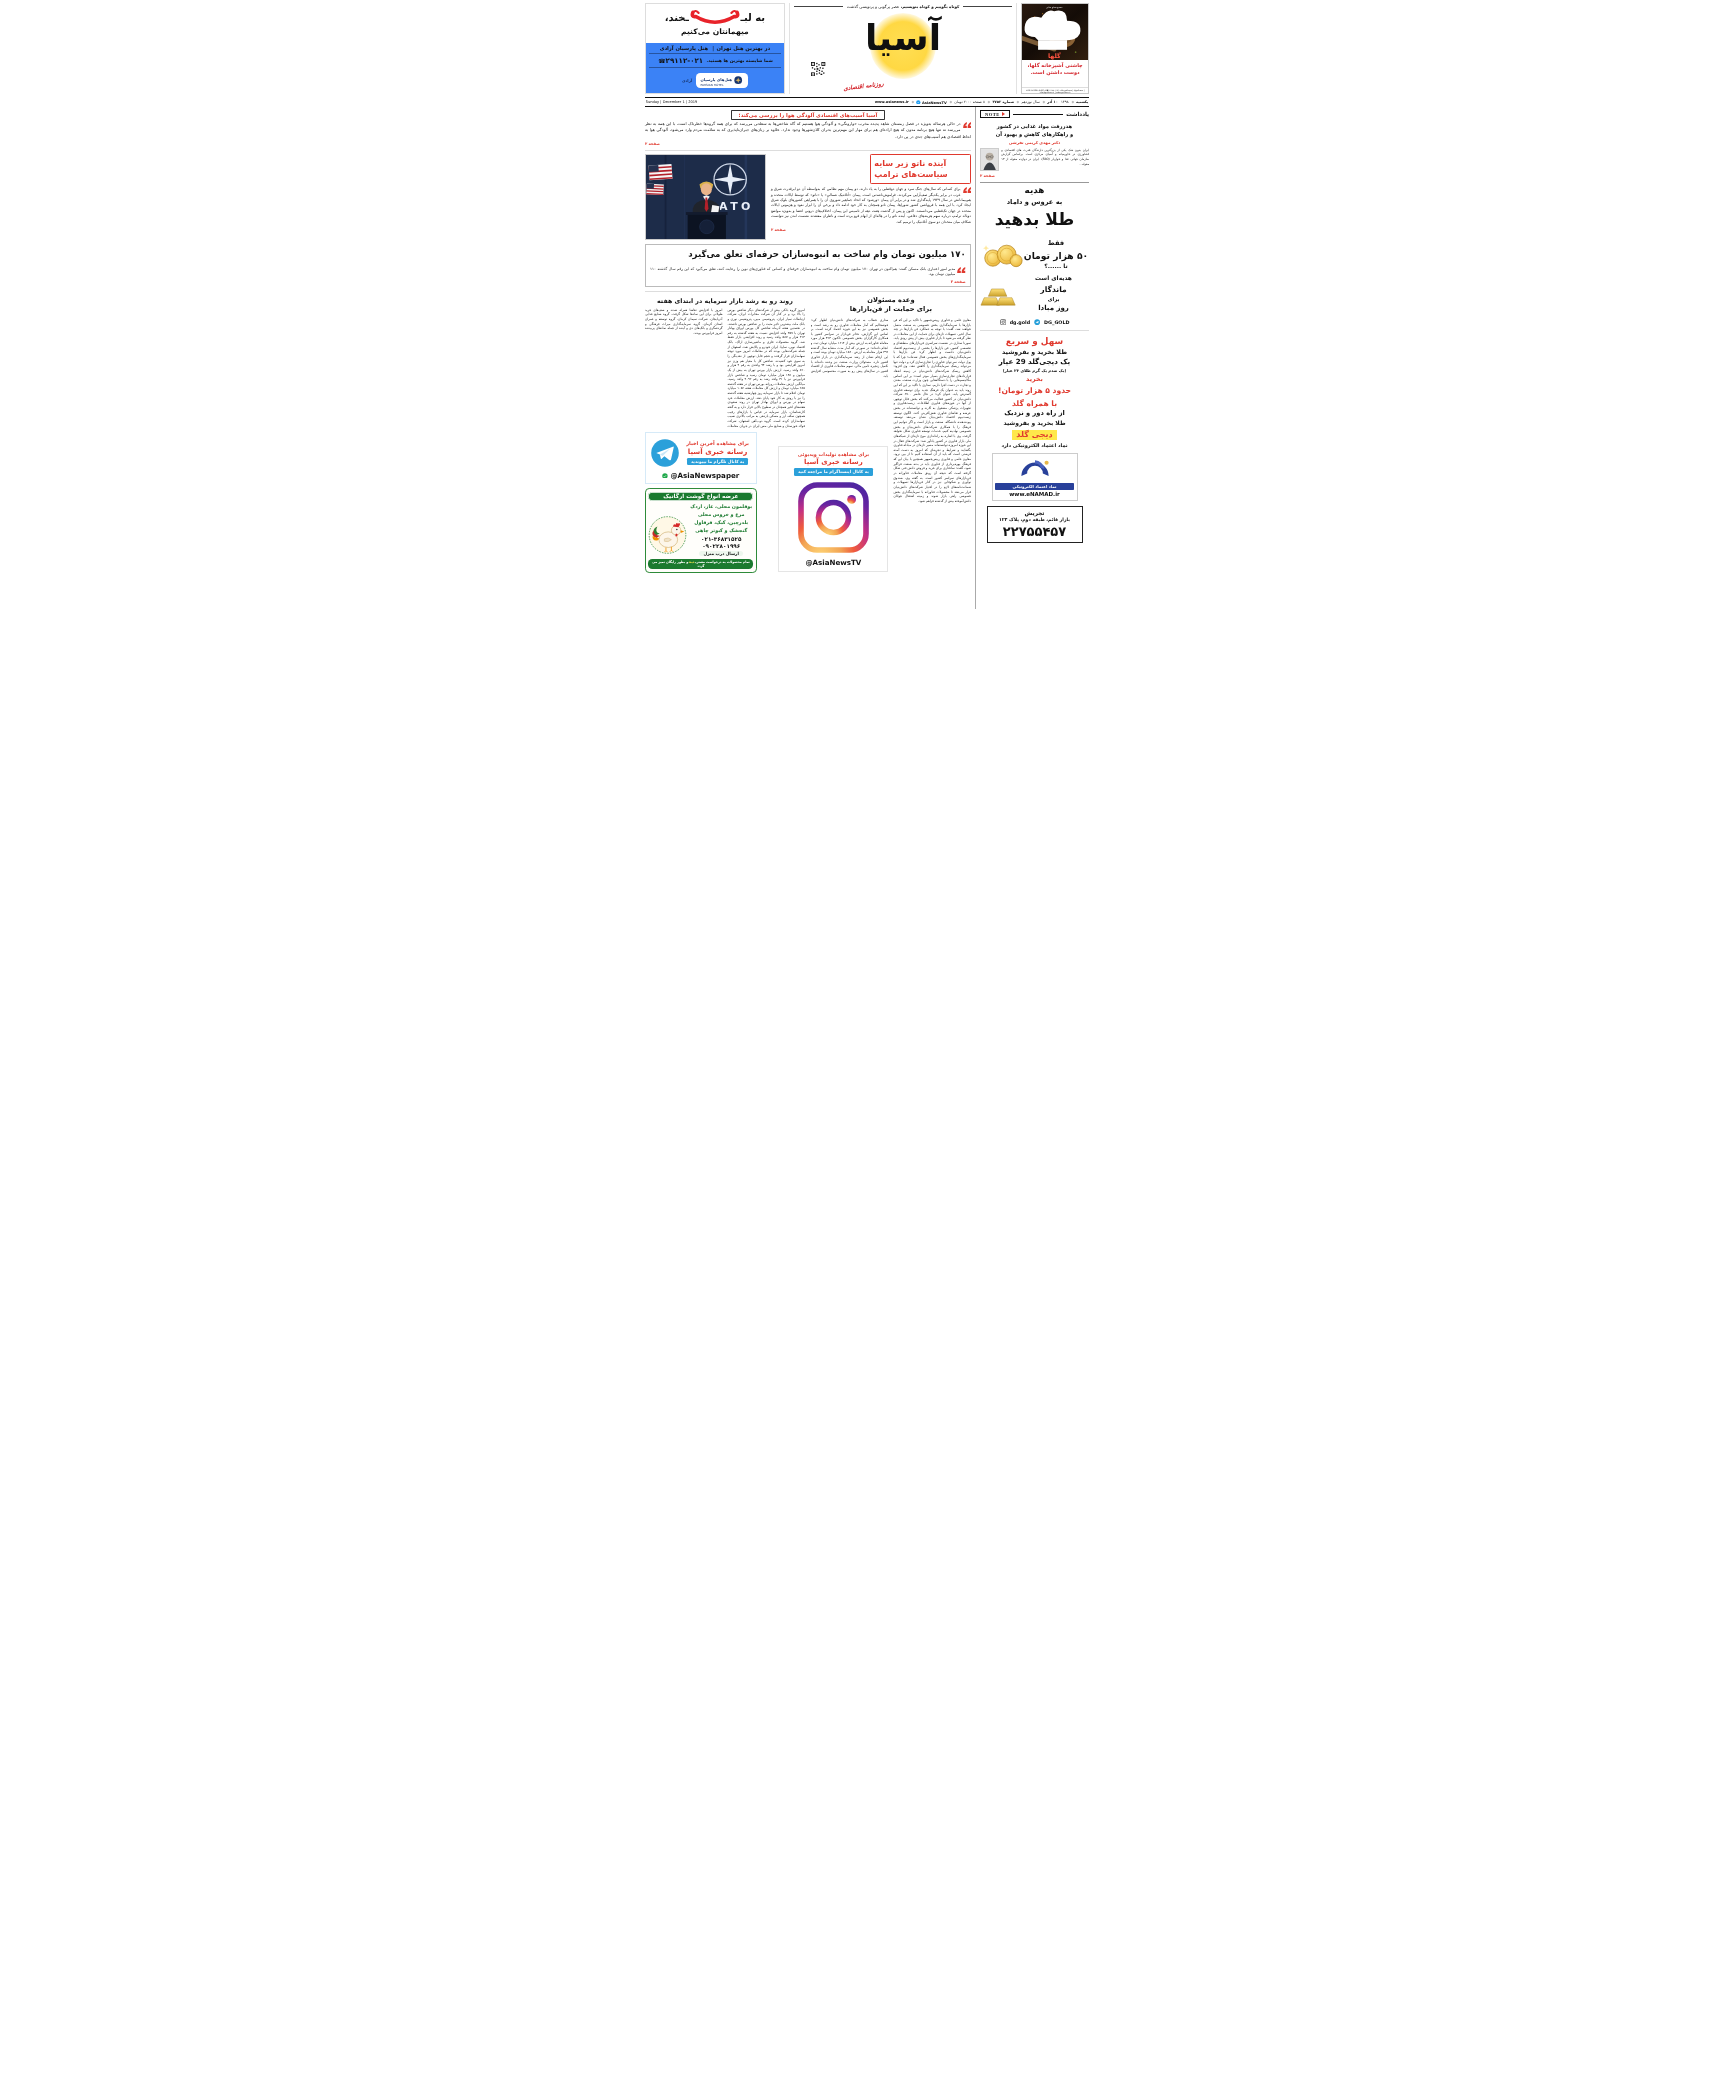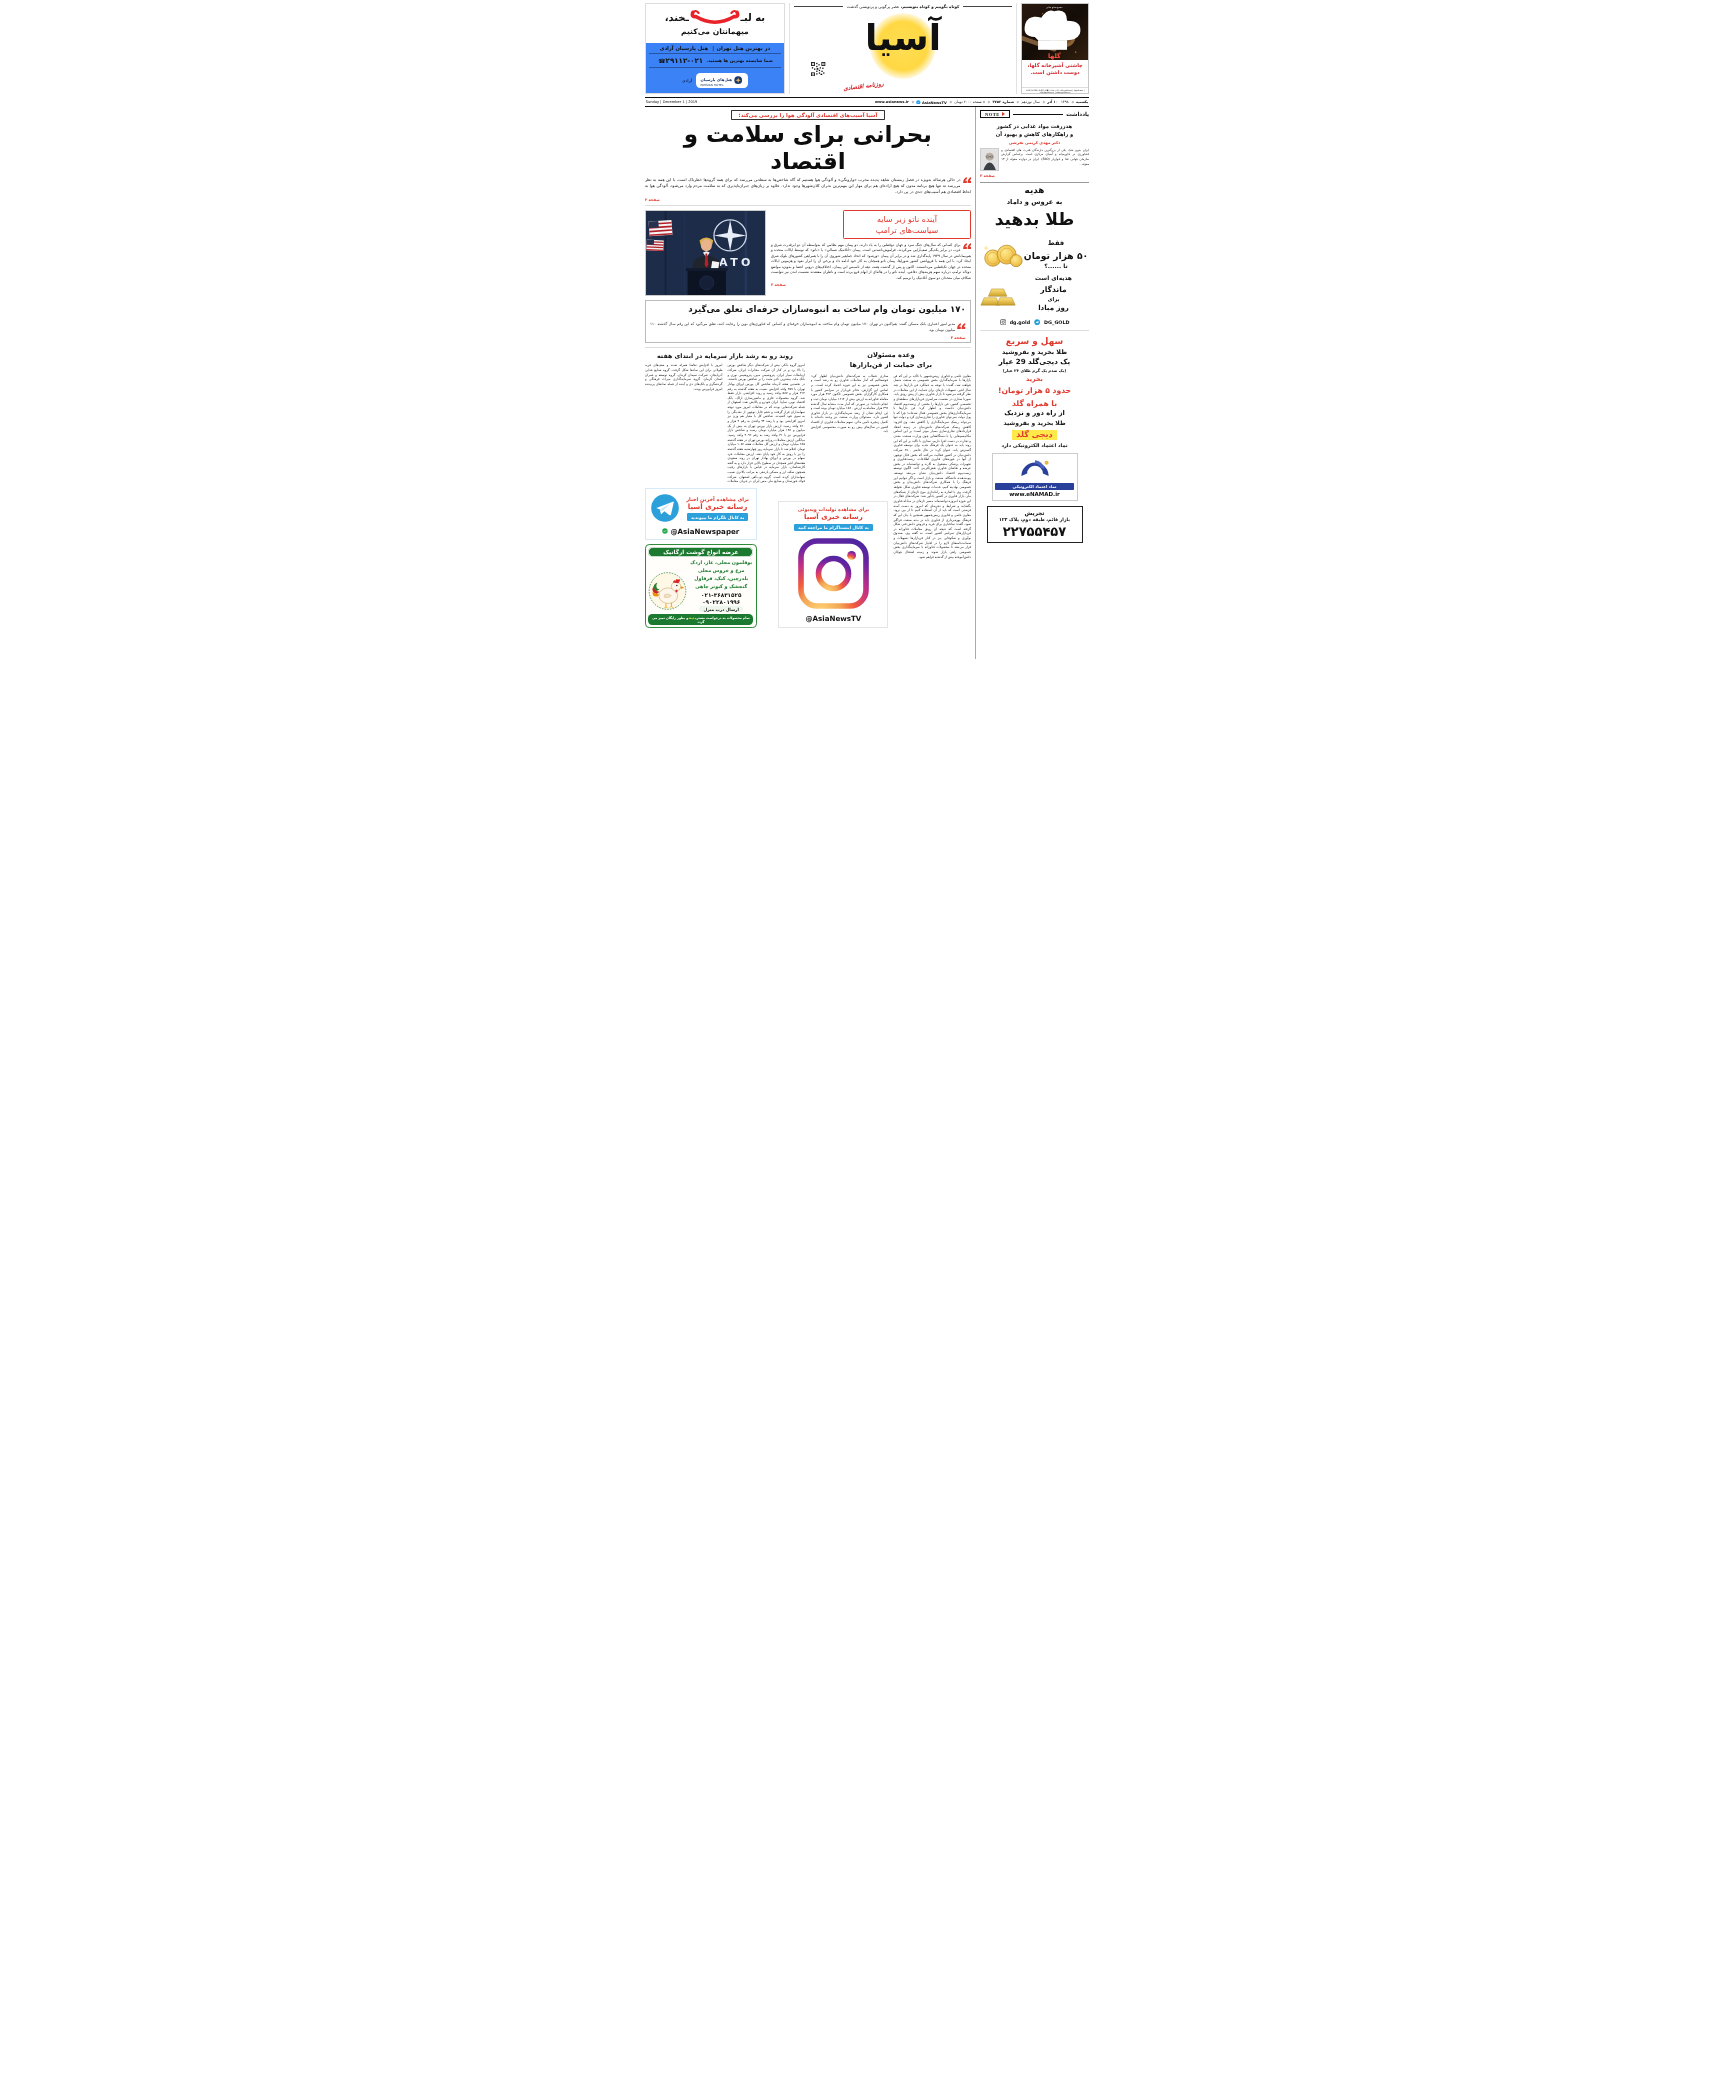--- a/index.html
+++ b/index.html
@@ -73,21 +73,21 @@
   .quote-icon svg{width:100%;height:100%;display:block}
   .page-ref{color:#e0392e;font-weight:800;font-size:3.8px;margin-top:1.3px}
   .pr-left{text-align:left}
   .pr-right{text-align:right}
 
   
   .nato{display:flex;gap:5px;border-top:0.4px solid #ddd;margin-top:3.4px;padding-top:3.8px}
   .nato-text{flex:1;min-width:0}
   .nato-photo{width:121px;height:86px;flex:none;border:0.4px solid #ccc}
   .nato-photo svg{width:100%;height:100%;display:block}
-  .nato-headbox{width:128px;border:0.8px solid #e0392e;border-radius:1.3px;text-align:center;color:#e0392e;font-weight:400;font-size:8px;line-height:1.4;padding:2.5px 3.4px;margin-bottom:3.4px}
+  .nato-headbox{width:101px;border:0.8px solid #e0392e;border-radius:1.3px;text-align:left;color:#e0392e;font-weight:700;font-size:8px;line-height:1.4;padding:2.5px 3.4px;margin-bottom:3.4px}
   .nato-body{font-size:3.6px;line-height:1.52;text-align:justify}
 
   
   .loan-box{border:0.4px solid #bbb;padding:3.4px 4.2px 2.5px;margin-top:3.8px}
   .loan-head{font-size:8.6px;font-weight:800;margin-bottom:8px}
   .loan-body{font-size:3.7px;line-height:1.5;text-align:justify;color:#222}
 
   
   .bottom{display:flex;gap:5.9px;border-top:0.4px solid #ddd;margin-top:3.4px;padding-top:3.8px}
   .half{flex:1;min-width:0}
@@ -483,21 +483,20 @@
           <div class="a2">بازار قائم، طبقه دوم، پلاک ۱۲۳</div>
           <div class="a3">۲۲۷۵۵۴۵۷</div>
         </div>
       </div>
     </aside>
 
     <div class="main">
 
       <section class="lead">
         <div class="kicker-box">آسیا آسیب‌های اقتصادی آلودگی هوا را بررسی می‌کند؛</div>
-        <h1 class="lead-headline">بحرانی برای سلامت و اقتصاد</h1>
         <div class="lead-body">
           <span class="quote-icon">
             <svg viewBox="0 0 22 16">
                 <path d="M0 16 Q0 4 10 0 L10 6 Q6 7 6 10 L10 10 L10 16 Z" fill="#e0392e"></path>
                 <path d="M12 16 Q12 4 22 0 L22 6 Q18 7 18 10 L22 10 L22 16 Z" fill="#e0392e"></path>
               </svg>
           </span>
           <span>در حالی هرساله به‌ویژه در فصل زمستان شاهد پدیده مخرب «وارونگی» و آلودگی هوا هستیم که گاه شاخص‌ها به سطحی می‌رسد که برای همه گروه‌ها خطرناک است، با این همه به نظر می‌رسد نه تنها هیچ برنامه مدون که هیچ اراده‌ای هم برای مهار این مهم‌ترین بحران کلان‌شهرها وجود ندارد. علاوه بر زیان‌های جبران‌ناپذیری که به سلامت مردم وارد می‌شود، آلودگی هوا به لحاظ اقتصادی هم آسیب‌های جدی در پی دارد.</span>
         </div>
         <div class="page-ref pr-left">صفحه ۲</div>

